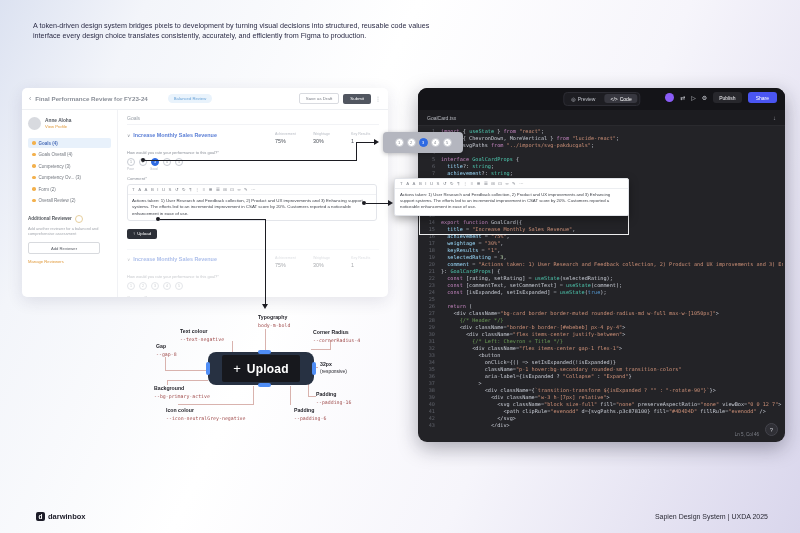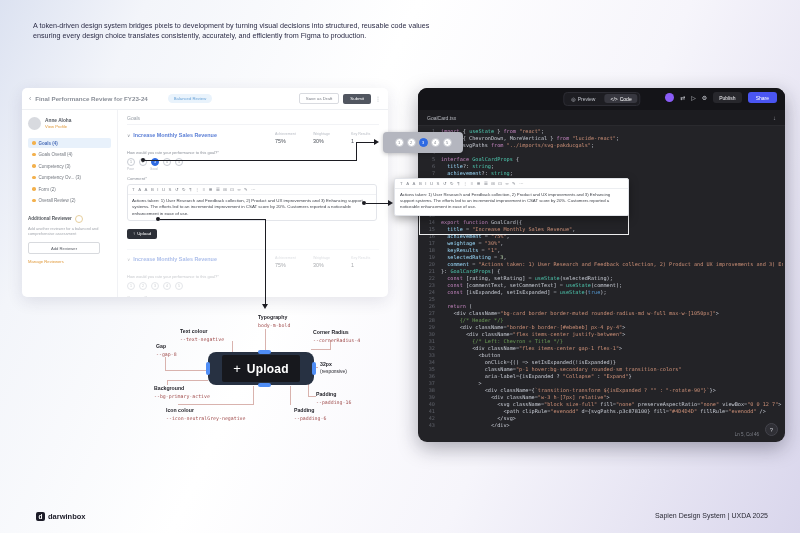--- a/index.html
+++ b/index.html
@@ -112,34 +112,34 @@
   .pl{position:absolute;background:#d9b3ae;z-index:4;}
   .p1{left:265px;top:329px;width:1px;height:22px;} .p2{left:232px;top:341px;width:1px;height:12px;}
   .p3{left:330px;top:340px;width:1px;height:10px;} .p3b{left:311px;top:349px;width:20px;height:1px;}
   .p4{left:165px;top:357px;width:1px;height:14px;} .p4b{left:165px;top:370px;width:42px;height:1px;}
   .p5{left:310px;top:367px;width:8px;height:1px;}
   .p6{left:167px;top:380px;width:41px;height:1px;} .p6b{left:167px;top:380px;width:1px;height:5px;}
   .p7{left:308px;top:372px;width:1px;height:25px;} .p7b{left:308px;top:396px;width:8px;height:1px;}
   .p8{left:253px;top:386px;width:1px;height:19px;} .p8b{left:178px;top:404px;width:76px;height:1px;}
   .p9{left:290px;top:386px;width:1px;height:19px;}
   
-  .footer{position:absolute;left:36px;right:32px;bottom:12px;display:flex;align-items:flex-start;justify-content:space-between;}
+  .footer{position:absolute;left:36px;right:32px;bottom:12px;display:flex;align-items:center;justify-content:space-between;}
   .brand{display:flex;align-items:center;gap:3px;}
   .brand-ic{width:9px;height:9px;background:#1c1c28;border-radius:2px;color:#fff;font-size:6.5px;font-weight:700;display:flex;align-items:center;justify-content:center;}
   .brand-name{font-size:7.5px;font-weight:700;color:#1c1c28;}
   .foot-right{font-size:7px;color:#2a2a35;}
 </style>
 </head>
 <body>
 
 <div class="stage">
 
   <div class="hdr">
     <p><span>A token-driven design system bridges pixels to development by turning visual decisions into structured, reusable code values</span><br>
-    <span>ensuring every design choice translates consistently, accurately, and efficiently from Figma to production.</span></p>
+    <span>interface every design choice translates consistently, accurately, and efficiently from Figma to production.</span></p>
   </div>
 
   <div class="figma-panel">
     <div class="fp-header">
       <span class="back">‹</span>
       <span class="fp-title">Final Performance Review for FY23-24</span>
       <span class="fp-badge">Balanced Review</span>
       <span class="spacer"></span>
       <button class="btn-draft">Save as Draft</button>
       <button class="btn-submit">Submit</button>

